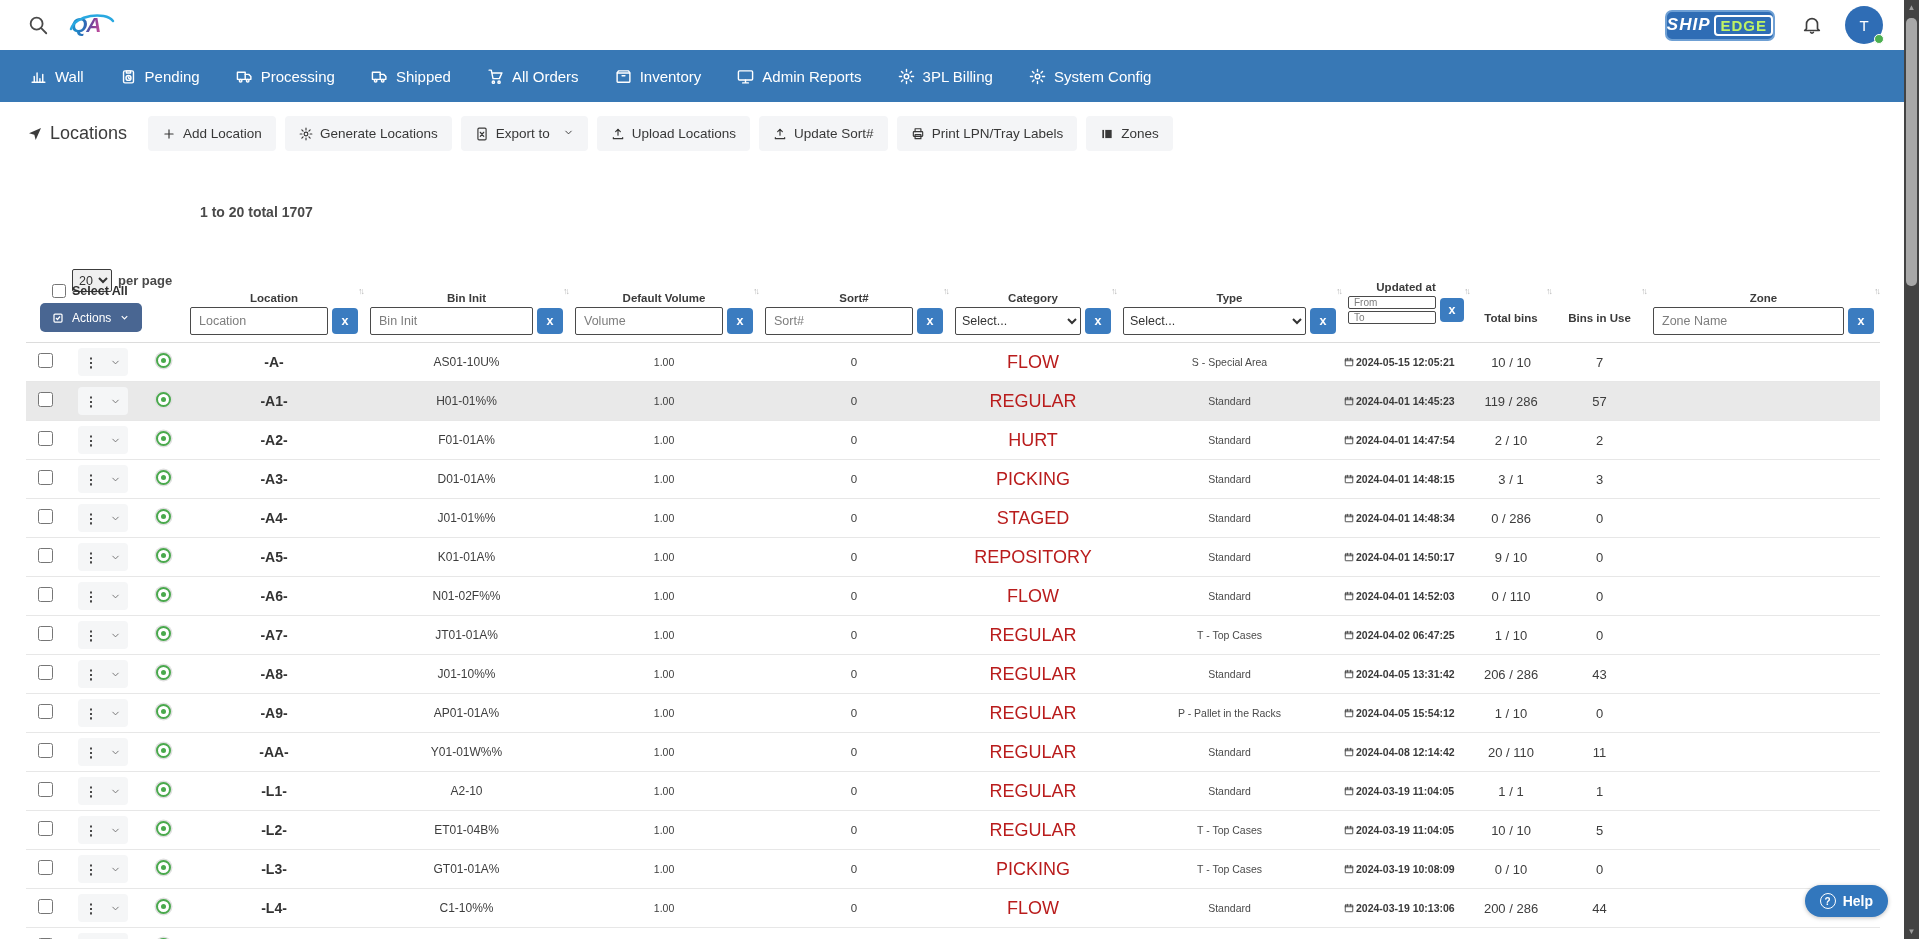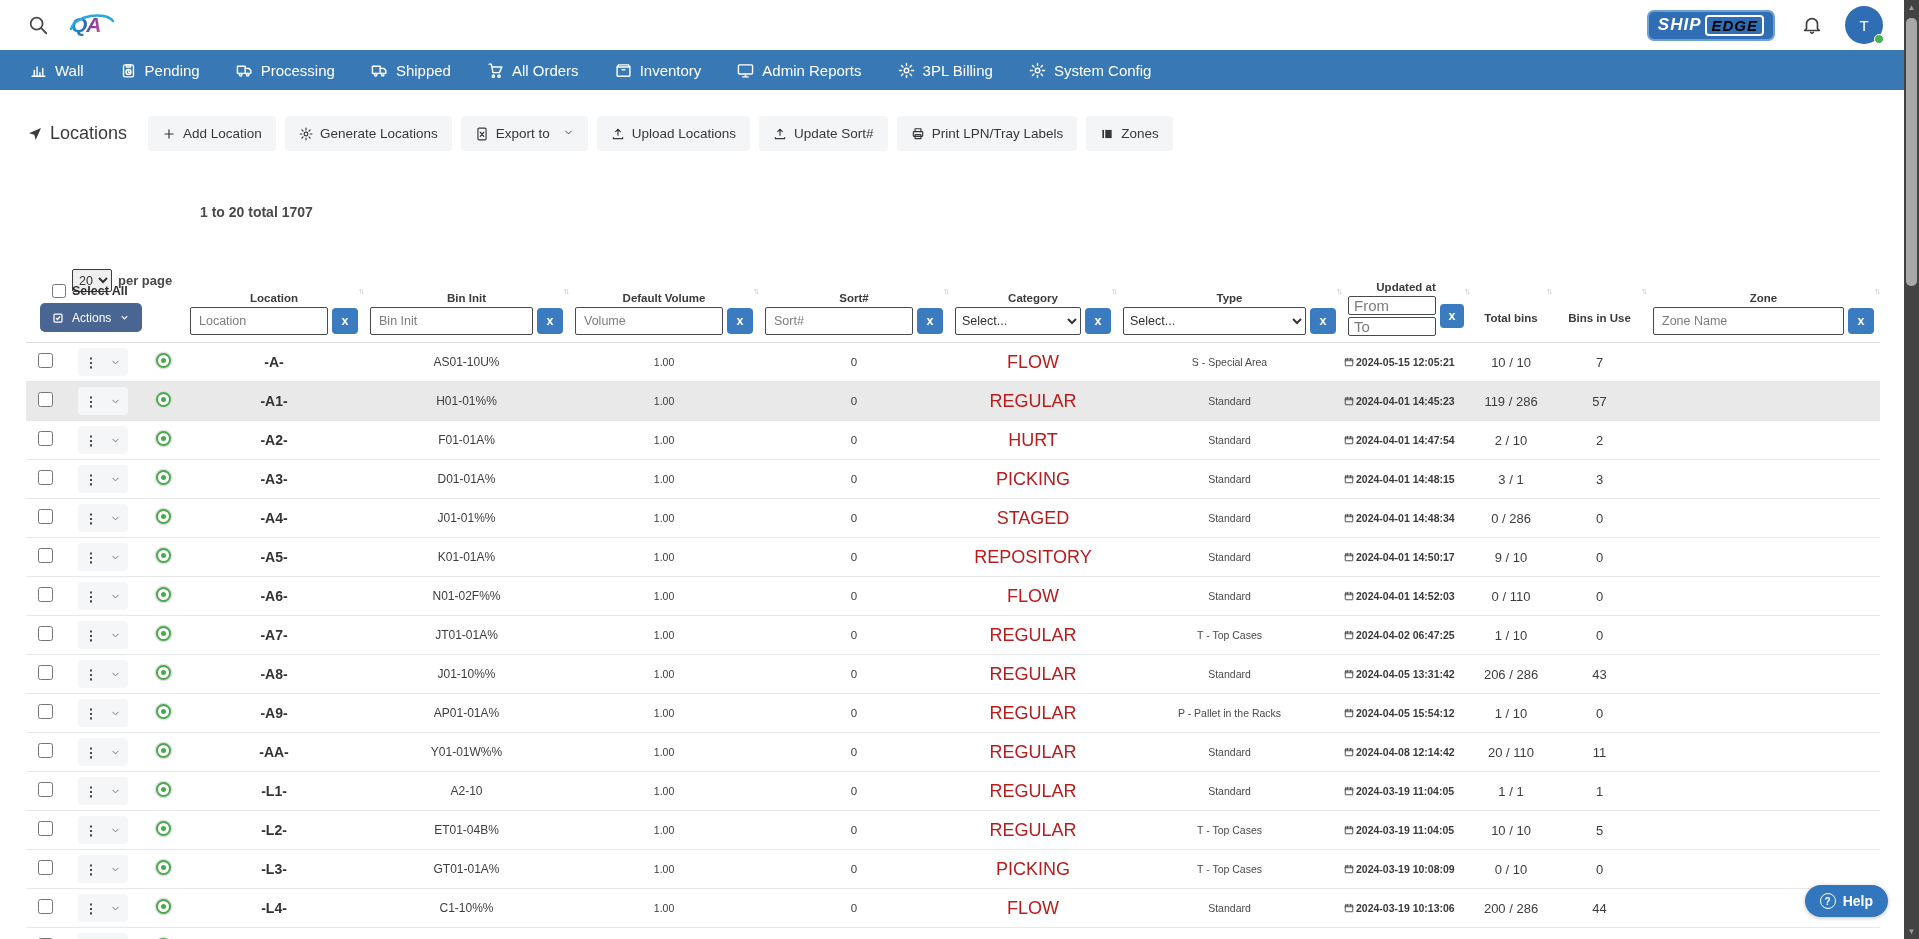--- a/index.html
+++ b/index.html
@@ -10,29 +10,29 @@
   
   .topbar{height:50px;display:flex;align-items:center;padding:0 36px 0 27px;background:#fff;}
   .search-btn{background:none;border:none;color:#4a4a4a;cursor:pointer;display:flex;align-items:center;}
   .qa-logo{margin-left:22px;position:relative;display:flex;align-items:center;}
   .qa-text{font-weight:800;font-style:italic;font-size:21px;letter-spacing:-1px;color:#2a7fc1;}
   @supports ((background-clip:text) or (-webkit-background-clip:text)){
     .qa-text{background:linear-gradient(100deg,#1f8ac9 25%,#2a6db8 45%,#7e3f97 70%,#c94f9e 95%);-webkit-background-clip:text;background-clip:text;color:transparent;}
   }
   .qa-swoosh{position:absolute;left:-6px;top:-4px;pointer-events:none;}
   .topbar-spacer{flex:1;}
-  .brand{background:#2f6db5;border:2px solid #6fa0d4;border-radius:7px;padding:3px 9px;display:flex;align-items:center;gap:4px;}
+  .brand{background:#2f6db5;border:2px solid #6fa0d4;border-radius:7px;padding:3px 0;display:flex;align-items:center;gap:4px;}
   .brand .ship{color:#fff;font-weight:800;font-size:17px;letter-spacing:1px;font-style:italic;}
-  .brand .edge{color:#000000;font-weight:800;font-size:15px;letter-spacing:1px;border:2px solid #fff;border-radius:4px;padding:0 4px;font-style:italic;}
+  .brand .edge{color:#bef264;font-weight:800;font-size:15px;letter-spacing:1px;border:2px solid #fff;border-radius:4px;padding:0 4px;}
   .bell-btn{background:none;border:none;margin-left:26px;color:#3f3f3f;cursor:pointer;display:flex;}
   .avatar{position:relative;margin-left:22px;width:38px;height:38px;border-radius:50%;background:#2f6db5;color:#fff;font-size:15px;display:flex;align-items:center;justify-content:center;cursor:pointer;}
   .avatar .dot{position:absolute;right:-1px;bottom:0;width:10px;height:10px;border-radius:50%;background:#4caf50;border:1.5px solid #fff;}
 
   
-  .navbar{height:40px;background:#3878b5;display:flex;align-items:center;gap:36px;padding:0 0 0 30px;}
+  .navbar{height:52px;background:#3878b5;display:flex;align-items:center;gap:36px;padding:0 0 0 30px;}
   .nav-item{display:flex;align-items:center;gap:8px;color:#fff;font-size:15px;cursor:pointer;text-decoration:none;white-space:nowrap;}
   .nav-ic{display:flex;align-items:center;}
 
   
   .toolbar{position:absolute;top:116px;left:27px;display:flex;align-items:center;gap:9px;}
   .page-title{display:flex;align-items:center;gap:7px;font-size:18px;color:#3c3c3c;font-weight:500;margin-right:12px;}
   .tbtn{background:#f4f5f7;border:none;border-radius:4px;height:35px;padding:0 14px;font-size:13.5px;color:#383838;display:flex;align-items:center;gap:7px;cursor:pointer;font-family:inherit;}
   .tbtn .chev{margin-left:6px;color:#333;}
 
   
@@ -50,21 +50,21 @@
   table.loc{position:absolute;top:276px;left:26px;width:1854px;border-collapse:separate;border-spacing:0;table-layout:fixed;}
   thead th{vertical-align:top;position:relative;height:67px;border-bottom:1px solid #dcdcdc;padding:0 6px;font-weight:normal;}
   .sort{position:absolute;top:10px;right:1px;color:#b8b8b8;font-size:9px;letter-spacing:-2px;cursor:pointer;}
   .clabel{font-size:11.5px;font-weight:700;color:#3b3b3b;text-align:center;margin-top:16px;cursor:pointer;white-space:nowrap;}
   .clabel.up{margin-top:5px;}
   .clabel.low{margin-top:36px;}
   .frow{display:flex;align-items:center;gap:4px;margin-top:3px;}
   .flt{height:28px;border:1px solid #4a4a4a;border-radius:2px;font-size:12.5px;padding:0 8px;color:#333;flex:1;min-width:0;font-family:inherit;background:#fff;}
   .flt::placeholder{color:#7d7d7d;}
   select.flt{padding:0 2px;}
-  .flt.small{height:18px;font-size:15px;padding:0 5px;}
+  .flt.small{height:18px;font-size:10px;padding:0 5px;}
   .ft{display:flex;flex-direction:column;gap:2px;flex:1;min-width:0;}
   .xbtn{width:26px;height:26px;flex:0 0 26px;background:#3b7cc0;color:#fff;border:none;border-radius:4px;font-weight:700;font-size:12.5px;cursor:pointer;font-family:inherit;}
   .frow.up .xbtn{width:24px;height:24px;flex-basis:24px;}
 
   .th-actions{text-align:left;padding-left:14px;}
   .selall{display:flex;align-items:center;gap:6px;font-size:12.5px;font-weight:700;color:#2f2f2f;margin:8px 0 5px 12px;}
   .selall input{width:14px;height:14px;cursor:pointer;}
   .actions-btn{background:#496692;color:#fff;border:none;border-radius:5px;height:29px;padding:0 12px;font-size:12px;display:flex;align-items:center;gap:8px;cursor:pointer;font-family:inherit;}
 
   tbody td{height:39px;border-bottom:1px solid #e7e7e7;text-align:center;font-size:12px;color:#3d3d3d;overflow:hidden;white-space:nowrap;}

